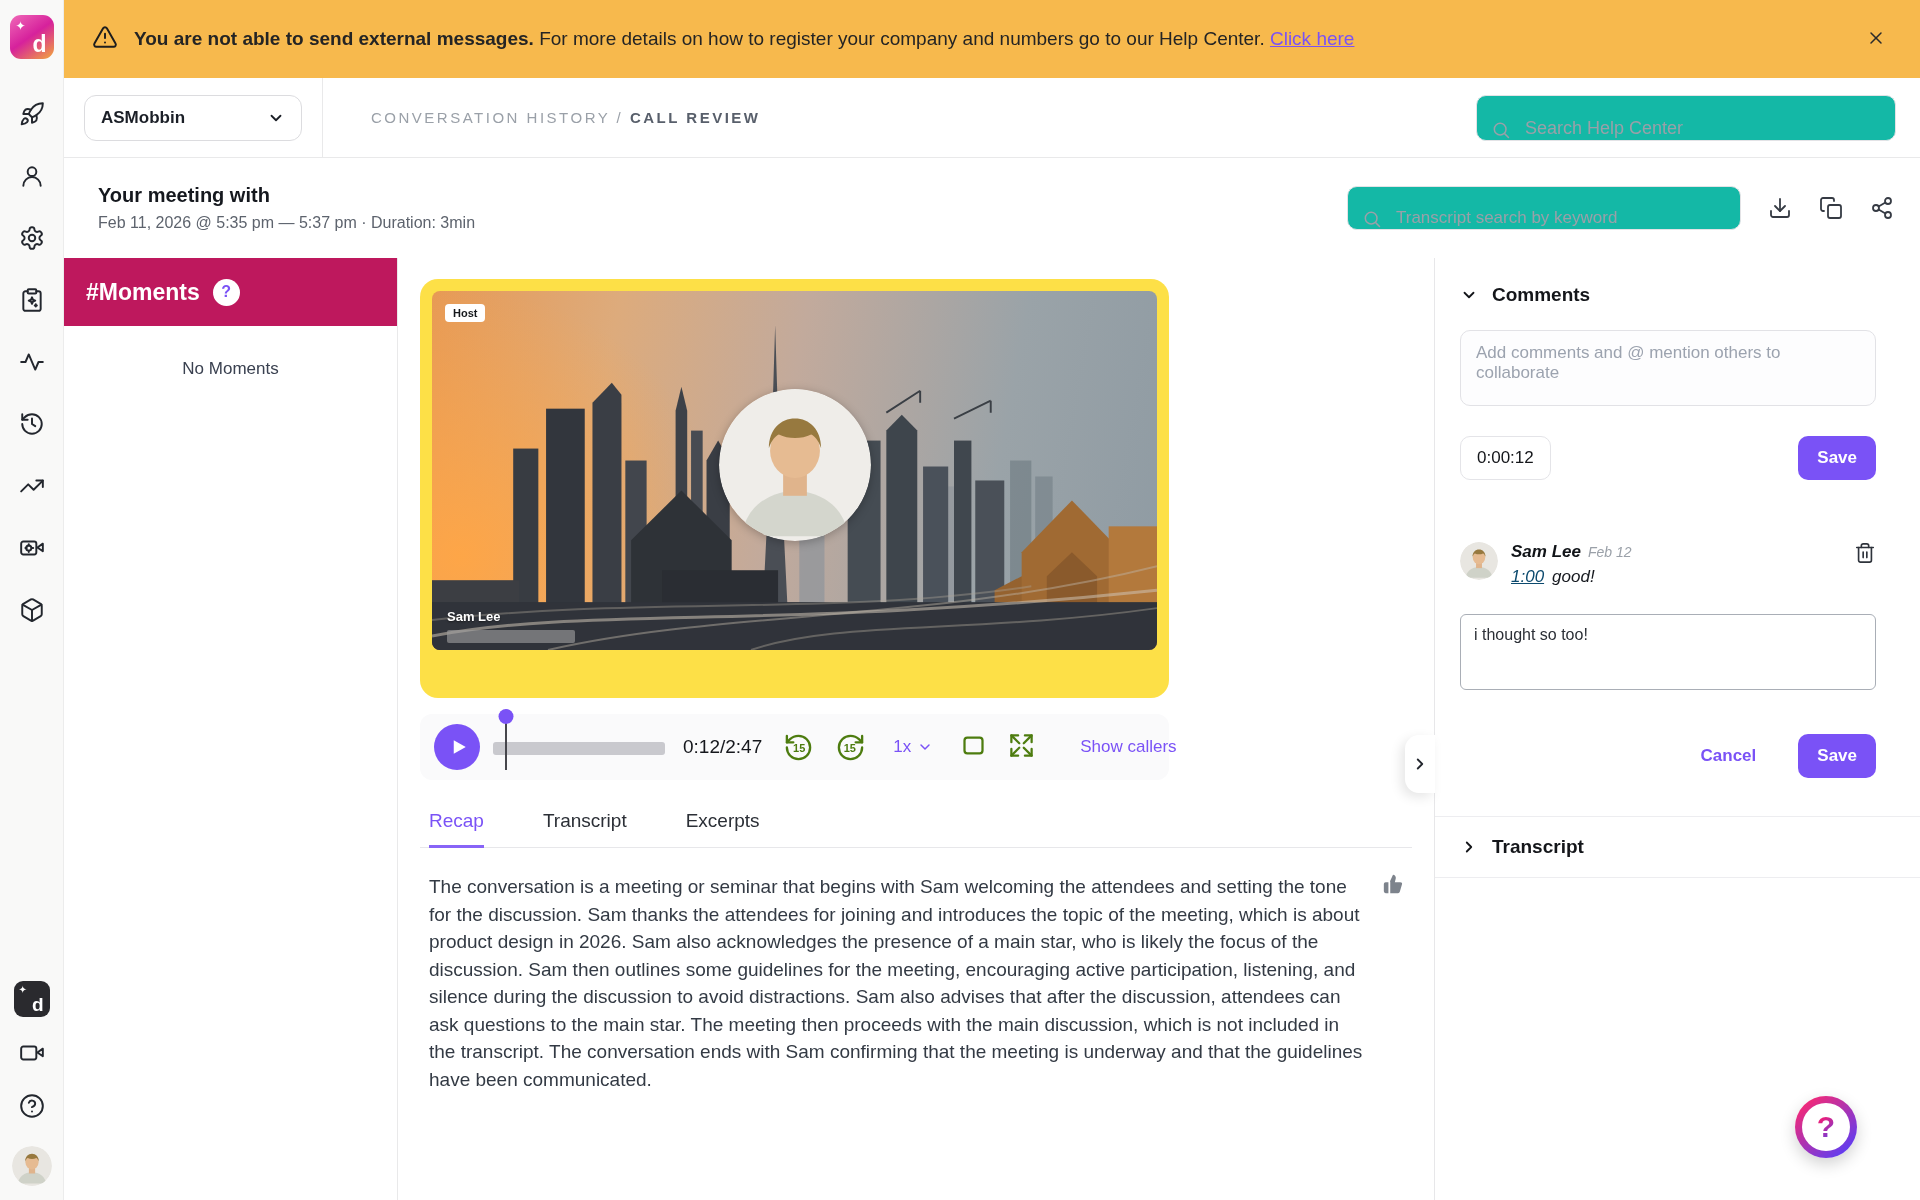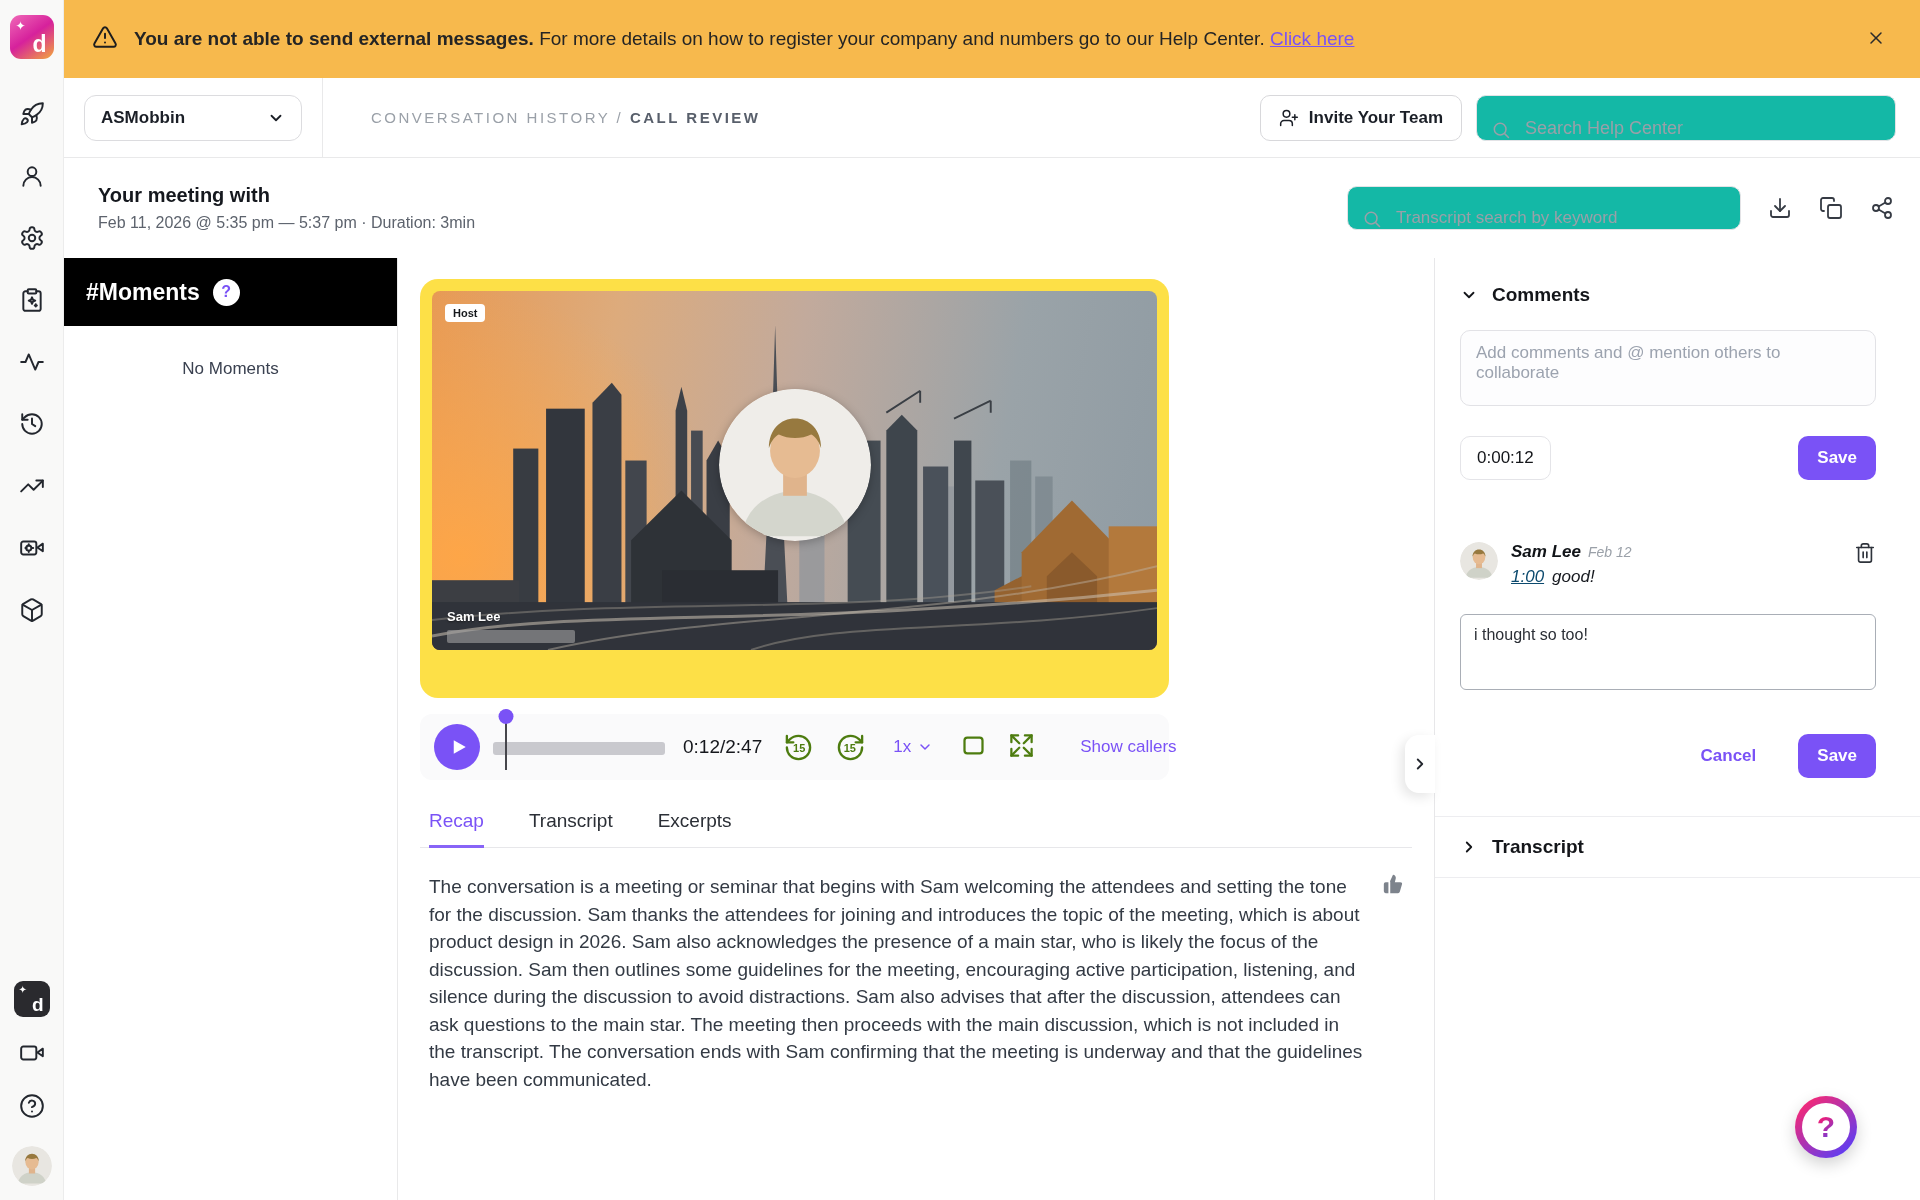--- a/index.html
+++ b/index.html
@@ -61,21 +61,21 @@
   .meet-sub { margin-top:7px; font-size:16px; color:#5d636d; }
   .meet-right { margin-left:auto; display:flex; align-items:center; gap:27px; }
   .t-search { width:394px; height:44px; }
   .t-search input { font-size:17px; }
   .act-ic { color:#363b44; cursor:pointer; height:24px; }
 
   
   .content { flex:1; display:flex; min-height:0; }
 
   .moments { width:334px; flex-shrink:0; border-right:1px solid #e9e9ea; }
-  .moments-hdr { height:68px; background:#000000; color:#fff; display:flex; align-items:center; gap:13px;
+  .moments-hdr { height:68px; background:#be185d; color:#fff; display:flex; align-items:center; gap:13px;
                  padding:0 22px; font-size:23px; font-weight:bold; }
   .q-badge { width:27px; height:27px; border-radius:50%; background:#fff; color:#7a52f6; font-size:16px;
              font-weight:bold; display:flex; align-items:center; justify-content:center; cursor:pointer; }
   .no-moments { text-align:center; margin-top:33px; font-size:17px; color:#3a4150; }
 
   .center { flex:1; min-width:0; padding:21px 0 0 22px; }
 
   .video-frame { width:749px; height:419px; background:#fde047; border-radius:18px; position:relative;
                  padding:12px 12px 48px; cursor:pointer; }
   .scene { width:100%; height:100%; border-radius:8px; position:relative; overflow:hidden;
@@ -102,21 +102,21 @@
   .playhead-dot { position:absolute; top:-9px; left:50%; transform:translateX(-50%); width:15px; height:15px;
                   border-radius:50%; background:#7a52f6; }
   .time { margin-left:18px; font-size:19px; color:#15171c; white-space:nowrap; }
   .ctl-ic { color:#4d7c0f; margin-left:21px; cursor:pointer; height:31px; background:none; border:none; padding:0; }
   .speed { margin-left:21px; display:flex; align-items:center; gap:6px; color:#7a52f6; font-size:17px;
            cursor:pointer; background:none; border:none; font-family:inherit; }
   .ctl-div { width:1px; height:44px; background:#dedee2; margin-left:20px; }
   .show-callers { margin-left:19px; color:#7a52f6; font-size:17px; cursor:pointer; background:none; border:none;
                   font-family:inherit; white-space:nowrap; }
 
-  .tabs { margin-top:30px; width:992px; display:flex; gap:45px; border-bottom:1px solid #e7e7ea; padding-left:9px; }
+  .tabs { margin-top:30px; width:992px; display:flex; gap:59px; border-bottom:1px solid #e7e7ea; padding-left:9px; }
   .tab { padding-bottom:13px; font-size:19px; color:#2b2f36; font-weight:500; cursor:pointer;
          border-bottom:3px solid transparent; margin-bottom:-1px; }
   .tab.active { color:#7a52f6; border-bottom-color:#8864f7; }
 
   .recap { margin-top:25px; width:992px; padding-left:9px; padding-right:48px; position:relative;
            font-size:19px; line-height:27.5px; color:#333a44; }
   .thumb-ic { position:absolute; right:8px; top:0; color:#8a9097; cursor:pointer; }
 
   
   .rpanel { width:486px; flex-shrink:0; border-left:1px solid #e7e7e9; position:relative;
@@ -285,31 +285,20 @@
         <span class="wname">ASMobbin</span>
         <span style="height:18px;">
           <svg class="ic" width="18" height="18" viewBox="0 0 24 24" style="stroke-width:2.4;">
               <polyline points="6 9 12 15 18 9"></polyline>
             </svg>
         </span>
       </div>
       <div class="hdr-div"></div>
       <div class="crumbs"><span>CONVERSATION HISTORY</span><span> / </span><span class="cur">CALL REVIEW</span></div>
       <div class="hdr-right">
-        <button class="invite-btn">
-          <span style="height:20px;">
-            <svg class="ic" width="20" height="20" viewBox="0 0 24 24">
-                <path d="M16 21v-2a4 4 0 0 0-4-4H6a4 4 0 0 0-4 4v2"></path>
-                <circle cx="9" cy="7" r="4"></circle>
-                <line x1="19" y1="8" x2="19" y2="14"></line>
-                <line x1="22" y1="11" x2="16" y2="11"></line>
-              </svg>
-          </span>
-          <span>Invite Your Team</span>
-        </button>
         <div class="search-box help-search">
           <span style="height:20px;">
             <svg class="ic" width="20" height="20" viewBox="0 0 24 24">
                 <circle cx="11" cy="11" r="7"></circle>
                 <line x1="21" y1="21" x2="16.65" y2="16.65"></line>
               </svg>
           </span>
           <input placeholder="Search Help Center" style="">
         </div>
       </div>

